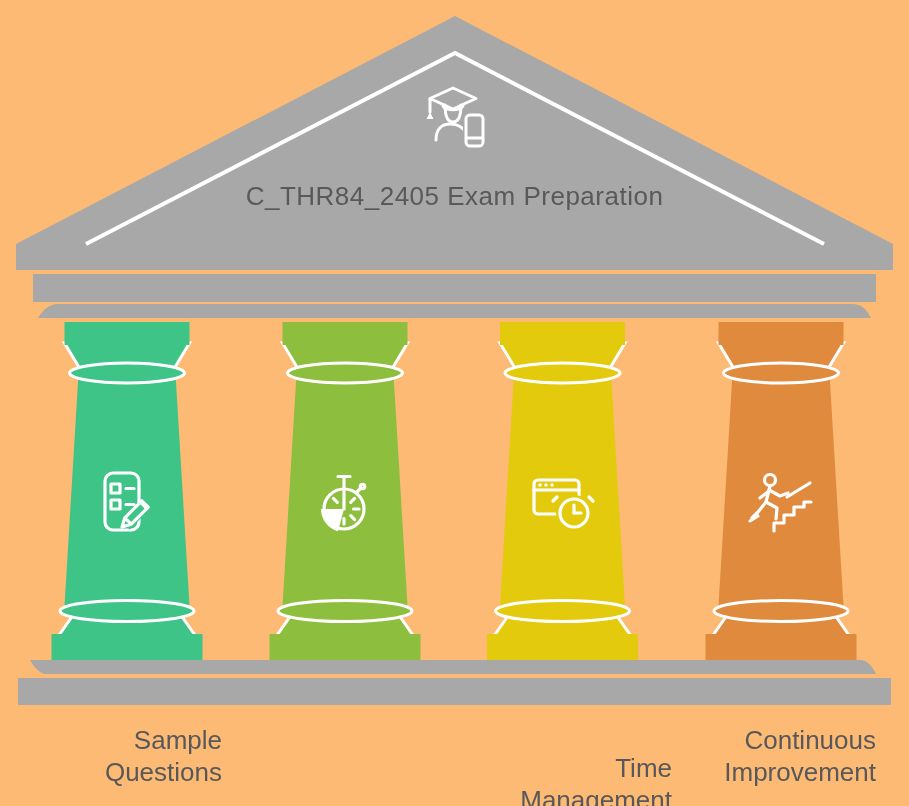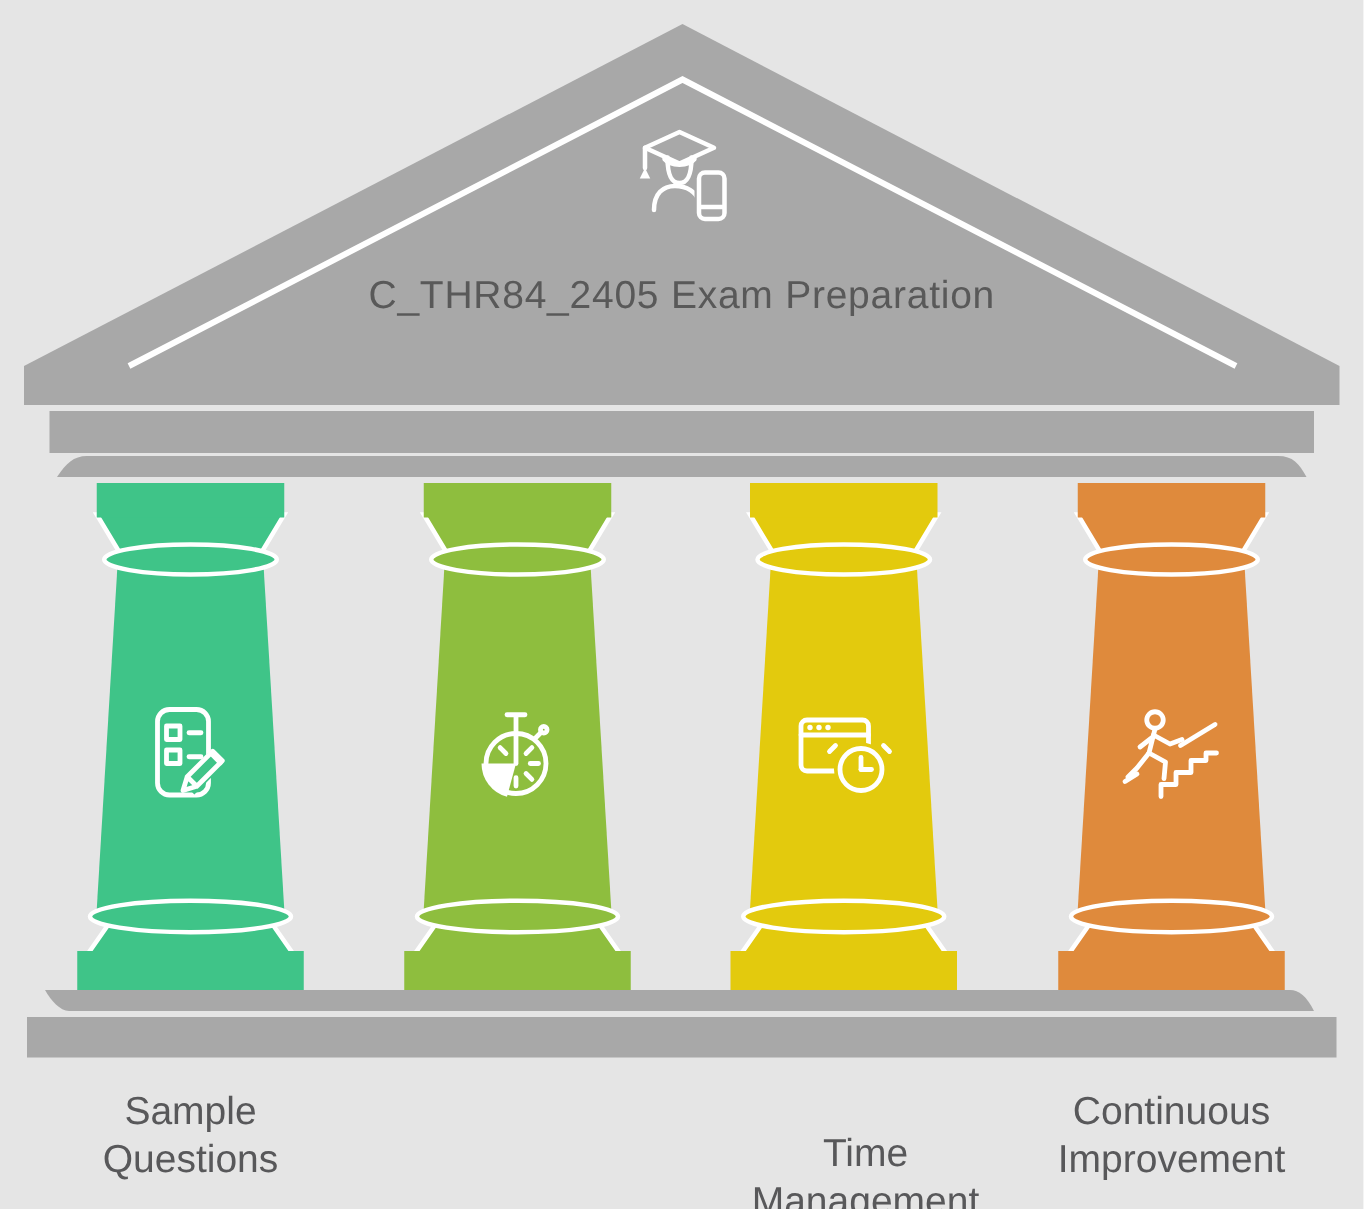--- a/index.html
+++ b/index.html
@@ -1,28 +1,28 @@
 <!DOCTYPE html>
 <html><head>
 <meta charset="utf-8">
 <style>
   html,body{margin:0;padding:0;background:#ffffff;}
   .stage{
-    position:relative;width:909px;height:806px;background:#e5e5e5;overflow:hidden;
+    position:relative;width:909px;height:806px;background:#fdba74;overflow:hidden;
     font-family:"Liberation Sans", sans-serif;
   }
   .stage svg{position:absolute;left:0;top:0;}
   .diagram-title{
     position:absolute;left:0;right:0;top:180px;height:32px;
     text-align:center;font-size:26px;line-height:32px;color:#595959;
     letter-spacing:0.5px;
   }
   .pillar-label{
     position:absolute;top:724px;width:190px;
-    text-align:center;font-size:26px;line-height:32px;color:#58585A;
+    text-align:right;font-size:26px;line-height:32px;color:#58585A;
   }
   .pl-1{left:32px;} .pl-2{left:250px;} .pl-3{left:482px;margin-top:28px;} .pl-4{left:686px;}
 </style>
 </head>
 <body>
 
 <div class="stage">
 
   <svg width="909" height="806" viewBox="0 0 909 806">
     <defs>

